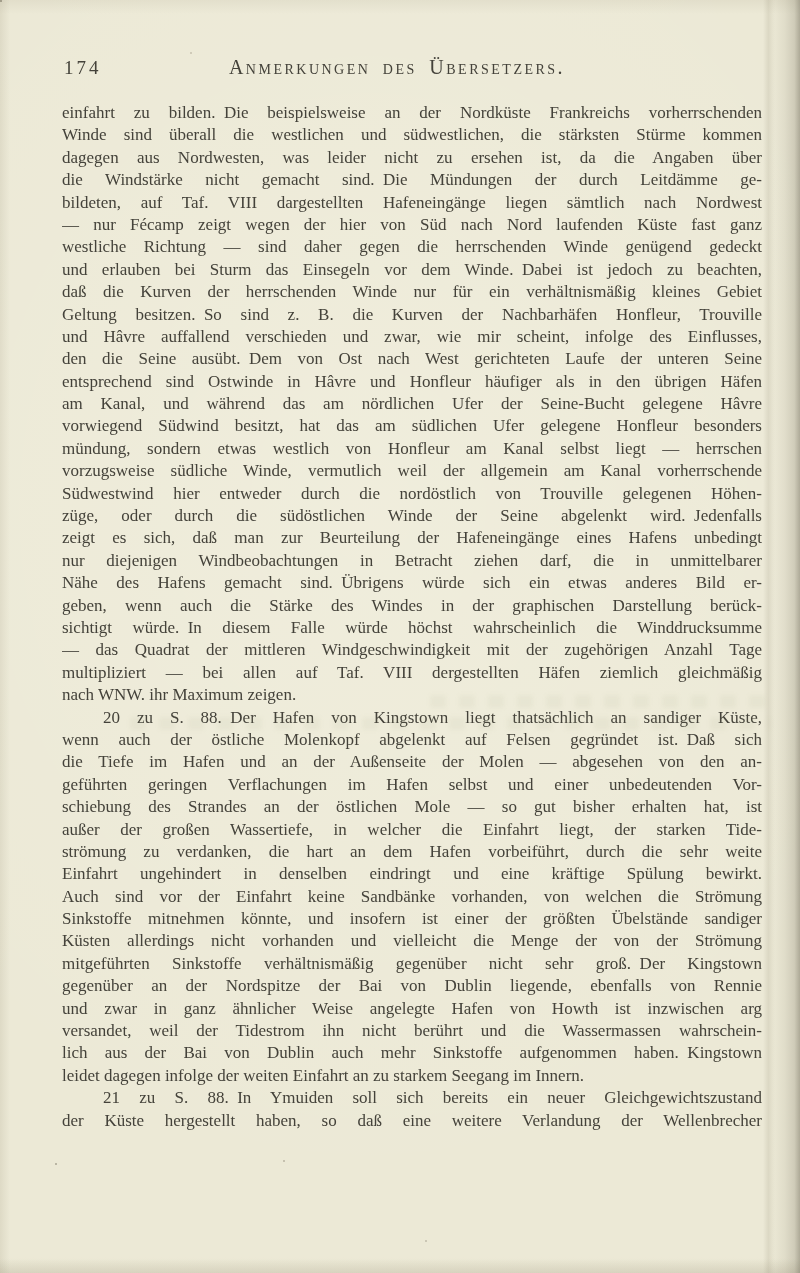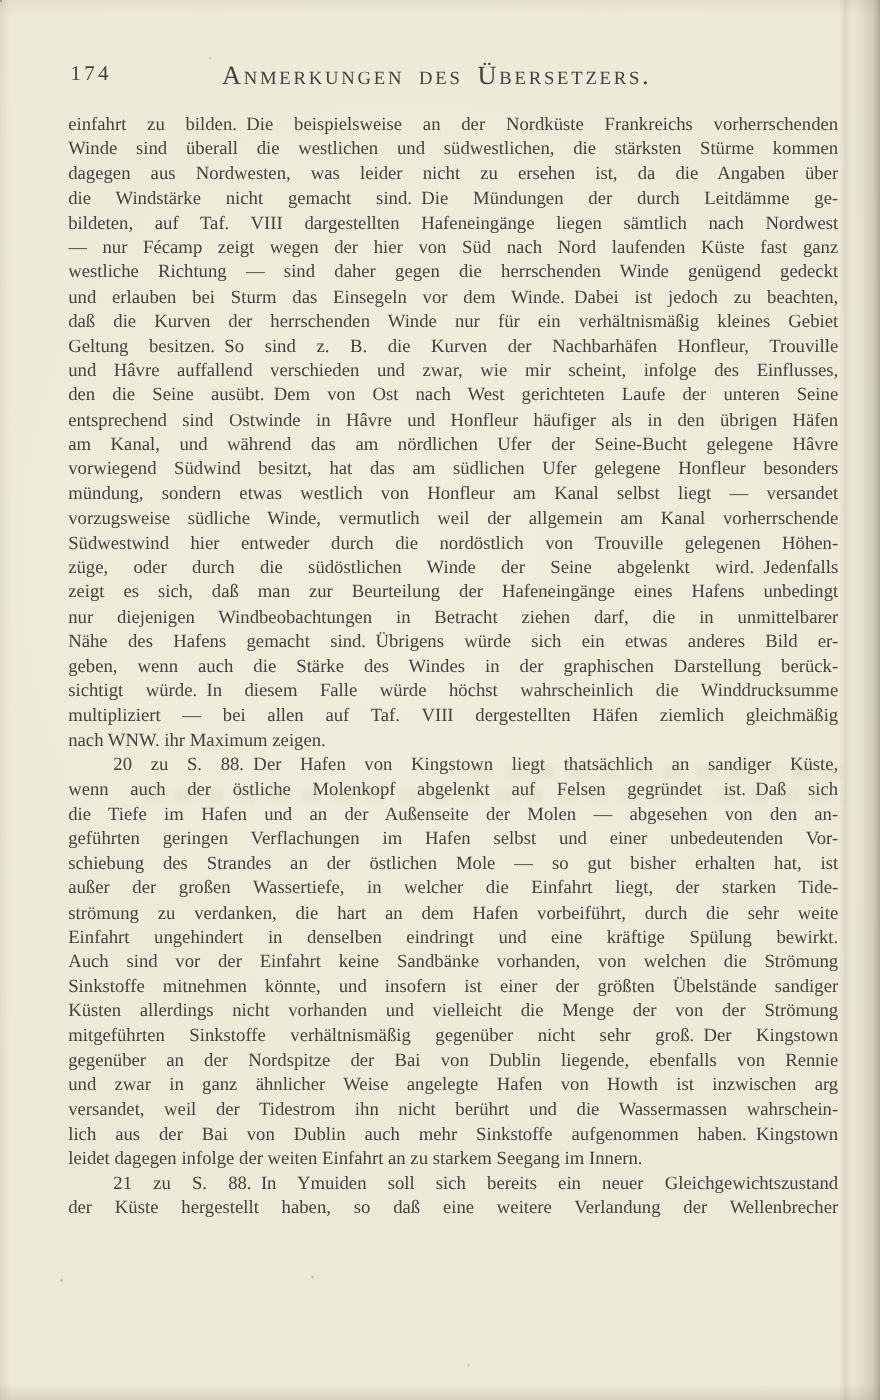--- a/index.html
+++ b/index.html
@@ -48,21 +48,21 @@
   .page-number{
     position:absolute;left:2px;top:1px;
     font-size:19px;letter-spacing:3px;color:var(--ink);
   }
   .head-title-wrap{
     position:absolute;left:0;right:0;top:0;text-align:center;
     transform:translateX(-15px);
   }
   .head-title{
     font-variant:small-caps;
-    font-size:24px;
+    font-size:20px;
     letter-spacing:2.5px;
     word-spacing:5px;
     color:var(--ink);
     white-space:nowrap;
   }
 
   .text-block{
     position:absolute;left:62px;top:85px;width:700px;
     font-size:17px;
     line-height:22.4px;
@@ -124,29 +124,30 @@
         <div class="line">— nur Fécamp zeigt wegen der hier von Süd nach Nord laufenden Küste fast ganz</div>
         <div class="line">westliche Richtung — sind daher gegen die herrschenden Winde genügend gedeckt</div>
         <div class="line">und erlauben bei Sturm das Einsegeln vor dem Winde. Dabei ist jedoch zu beachten,</div>
         <div class="line">daß die Kurven der herrschenden Winde nur für ein verhältnismäßig kleines Gebiet</div>
         <div class="line">Geltung besitzen. So sind z. B. die Kurven der Nachbarhäfen Honfleur, Trouville</div>
         <div class="line">und Hâvre auffallend verschieden und zwar, wie mir scheint, infolge des Einflusses,</div>
         <div class="line">den die Seine ausübt. Dem von Ost nach West gerichteten Laufe der unteren Seine</div>
         <div class="line">entsprechend sind Ostwinde in Hâvre und Honfleur häufiger als in den übrigen Häfen</div>
         <div class="line">am Kanal, und während das am nördlichen Ufer der Seine-Bucht gelegene Hâvre</div>
         <div class="line">vorwiegend Südwind besitzt, hat das am südlichen Ufer gelegene Honfleur besonders</div>
-        <div class="line">mündung, sondern etwas westlich von Honfleur am Kanal selbst liegt — versandet</div>
+        <div class="line">mündung, sondern etwas westlich von Honfleur am Kanal selbst liegt — herrschen</div>
         <div class="line">vorzugsweise südliche Winde, vermutlich weil der allgemein am Kanal vorherrschende</div>
         <div class="line">Südwestwind hier entweder durch die nordöstlich von Trouville gelegenen Höhen-</div>
         <div class="line">züge, oder durch die südöstlichen Winde der Seine abgelenkt wird. Jedenfalls</div>
         <div class="line">zeigt es sich, daß man zur Beurteilung der Hafeneingänge eines Hafens unbedingt</div>
         <div class="line">nur diejenigen Windbeobachtungen in Betracht ziehen darf, die in unmittelbarer</div>
         <div class="line">Nähe des Hafens gemacht sind. Übrigens würde sich ein etwas anderes Bild er-</div>
         <div class="line">geben, wenn auch die Stärke des Windes in der graphischen Darstellung berück-</div>
         <div class="line">sichtigt würde. In diesem Falle würde höchst wahrscheinlich die Winddrucksumme</div>
+        <div class="line">— das Quadrat der mittleren Windgeschwindigkeit mit der zugehörigen Anzahl Tage</div>
         <div class="line">multipliziert — bei allen auf Taf. VIII dergestellten Häfen ziemlich gleichmäßig</div>
         <div class="line no-just">nach WNW. ihr Maximum zeigen.</div>
       </div>
       <div class="paragraph">
         <div class="line indent">20 zu S. 88. Der Hafen von Kingstown liegt thatsächlich an sandiger Küste,</div>
         <div class="line">wenn auch der östliche Molenkopf abgelenkt auf Felsen gegründet ist. Daß sich</div>
         <div class="line">die Tiefe im Hafen und an der Außenseite der Molen — abgesehen von den an-</div>
         <div class="line">geführten geringen Verflachungen im Hafen selbst und einer unbedeutenden Vor-</div>
         <div class="line">schiebung des Strandes an der östlichen Mole — so gut bisher erhalten hat, ist</div>
         <div class="line">außer der großen Wassertiefe, in welcher die Einfahrt liegt, der starken Tide-</div>

